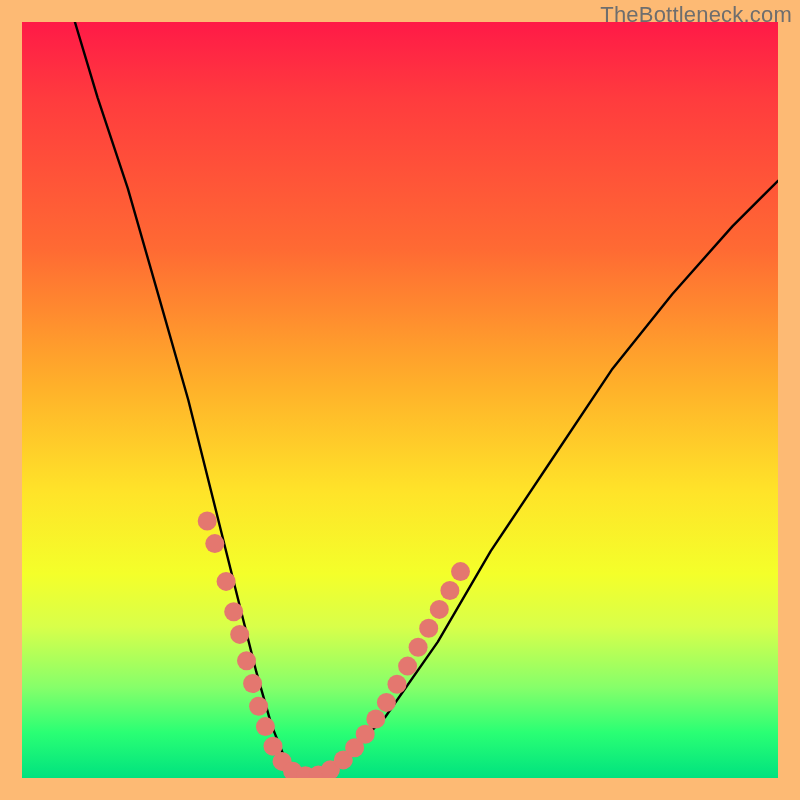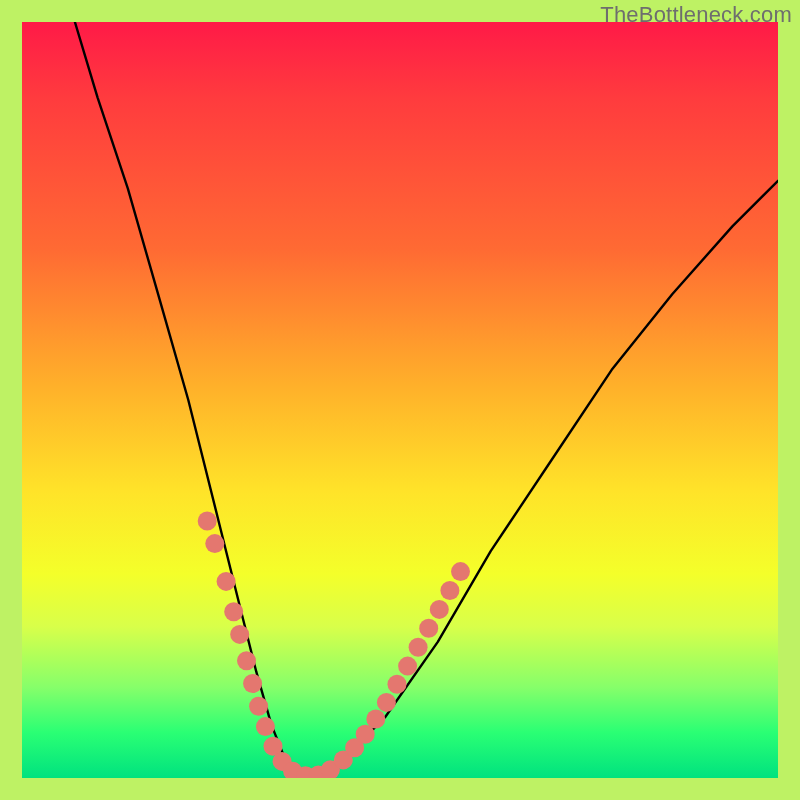--- a/index.html
+++ b/index.html
@@ -10,21 +10,21 @@
     background: #000;
     overflow: hidden;
     font-family: Arial, Helvetica, sans-serif;
   }
   .frame {
     position: absolute;
     left: 0;
     top: 0;
     width: 800px;
     height: 800px;
-    background: #bef264;
+    background: #fdba74;
     text-align: right;
   }
   .plot {
     position: absolute;
     left: 22px;
     top: 22px;
     width: 756px;
     height: 756px;
     background: linear-gradient(
       to bottom,

